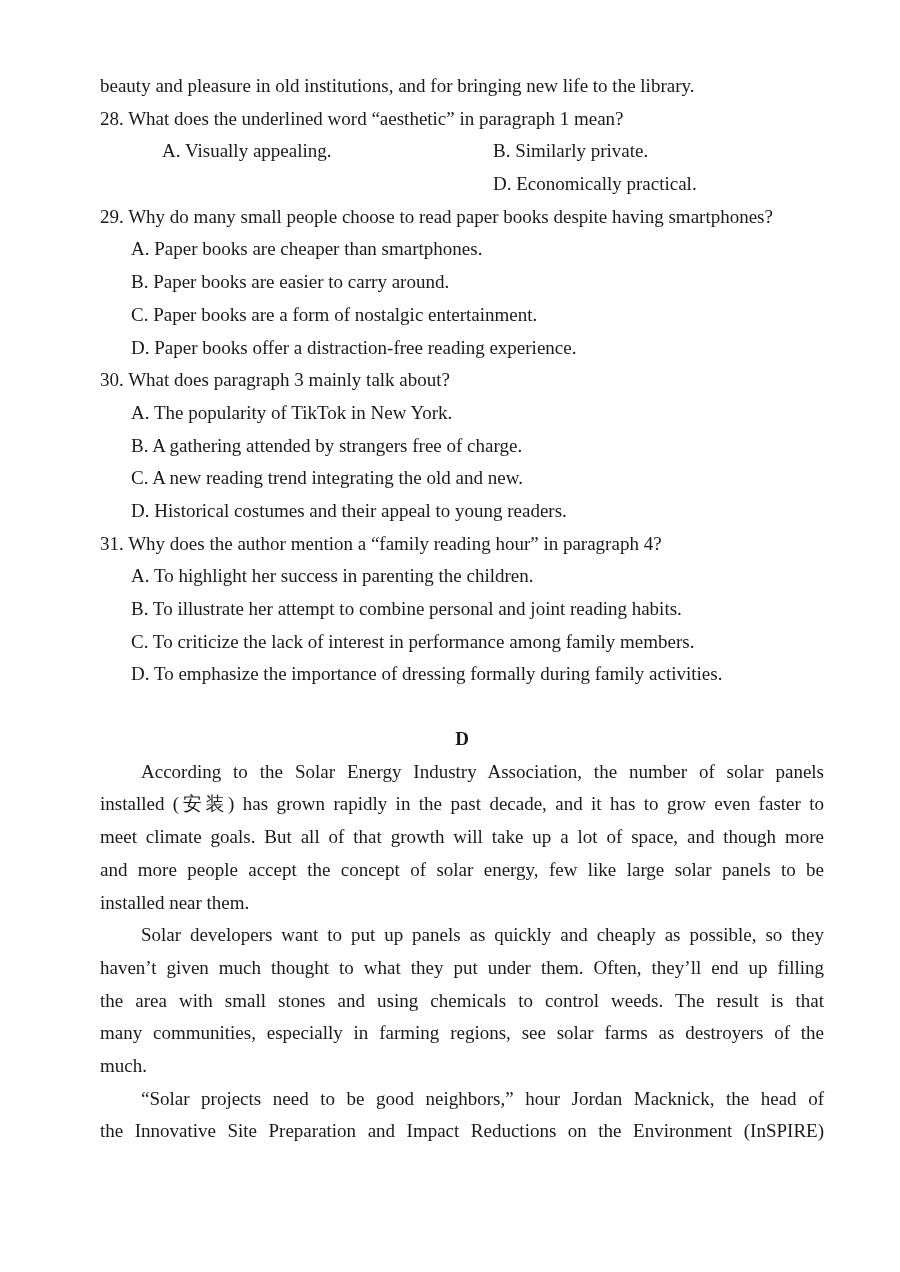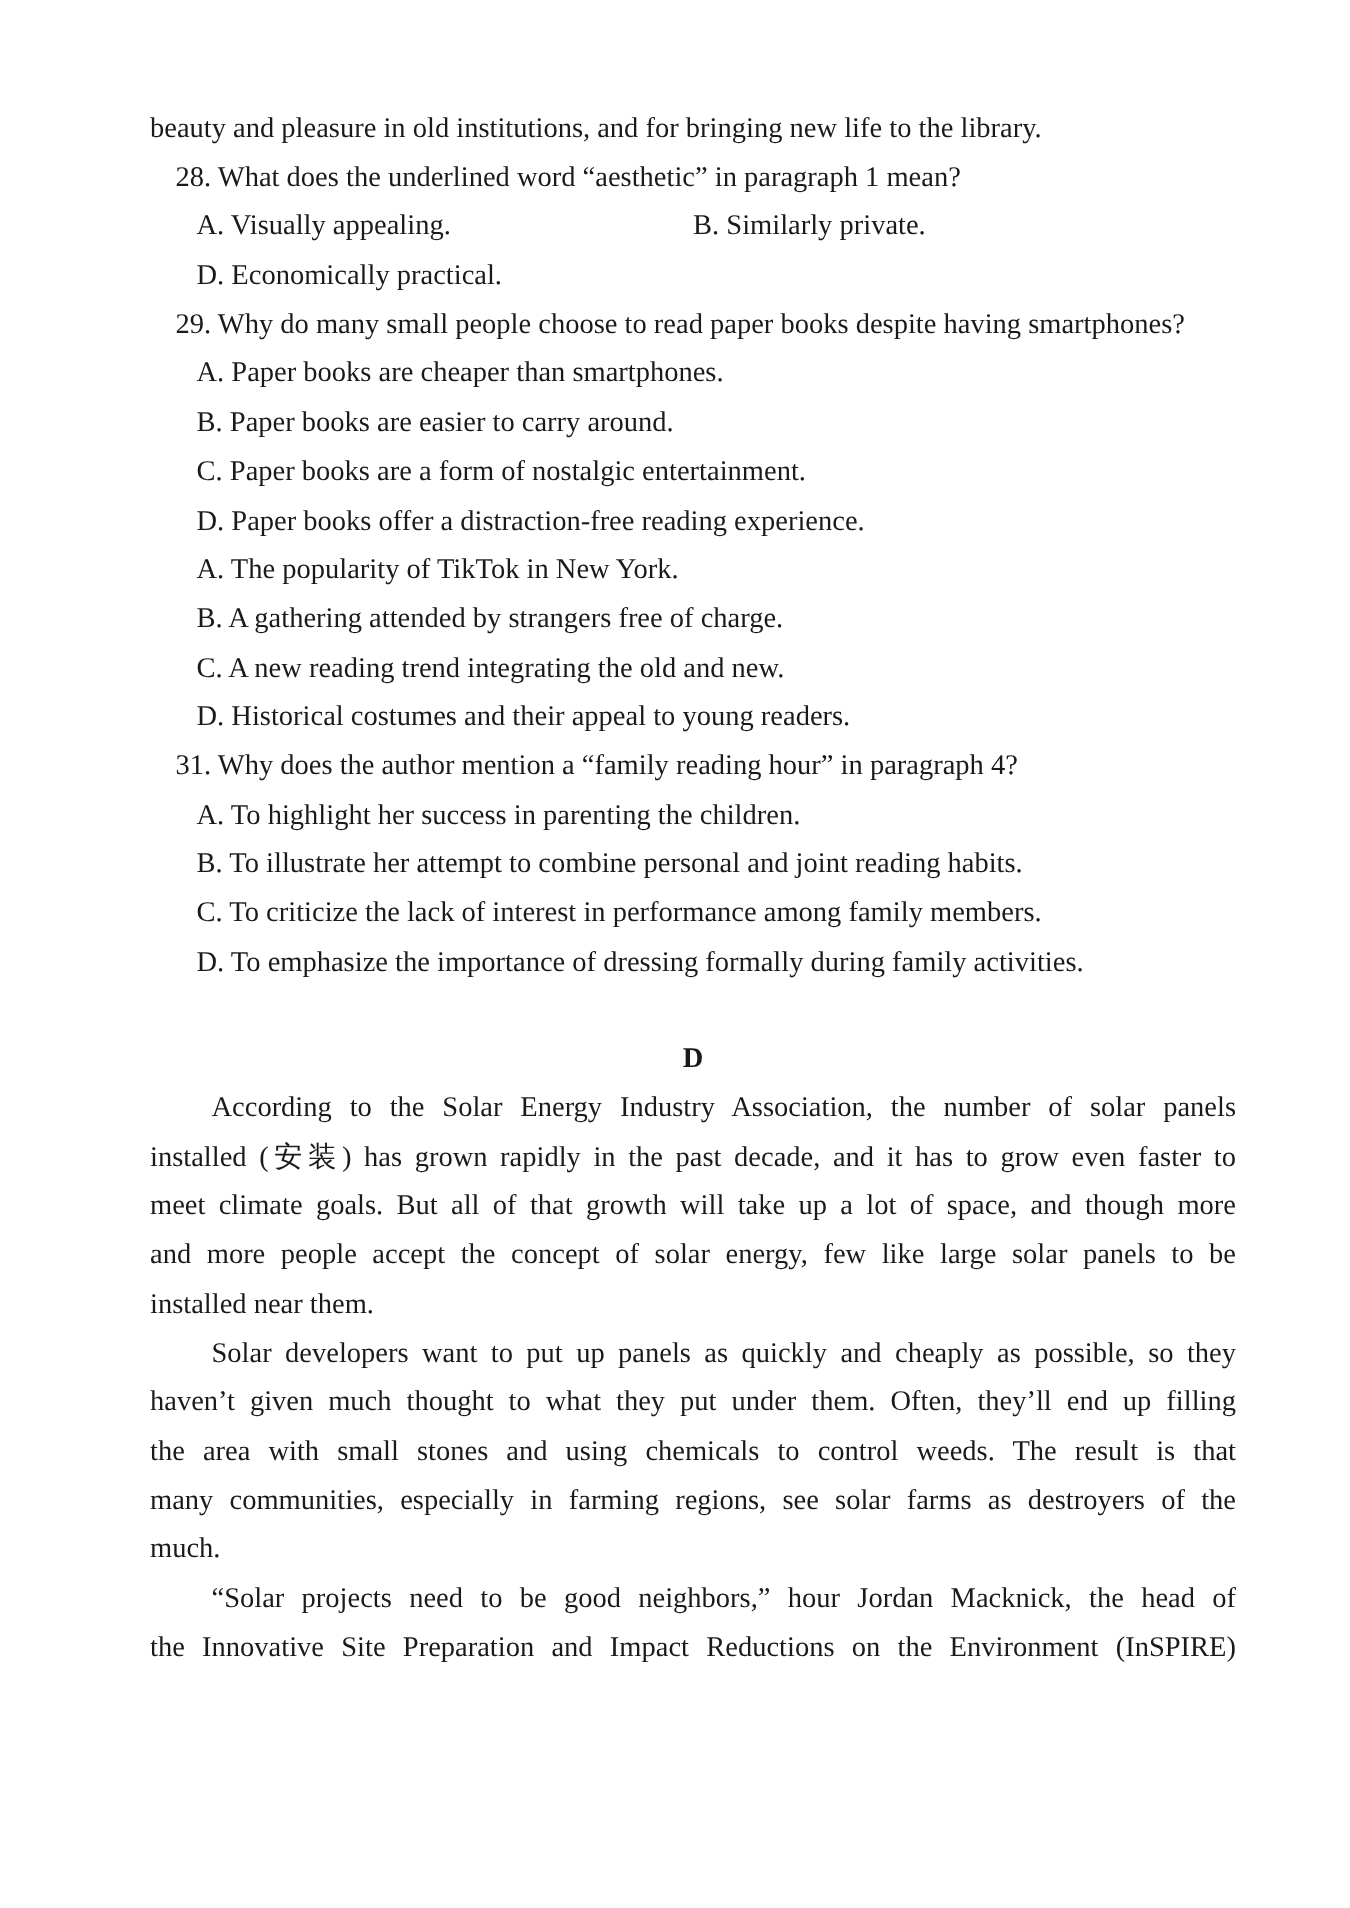--- a/index.html
+++ b/index.html
@@ -21,30 +21,31 @@
       left: 100px;
       top: 70px;
       width: 724px;
     }
     .line {
       height: 32.7px;
       line-height: 32.7px;
       white-space: nowrap;
     }
     .question {
-      margin-left: 17px;
+      margin-left: 0;
     }
     .option {
       padding-left: 31px;
     }
     .option-row {
       display: flex;
       padding-left: 31px;
       height: 32.7px;
       line-height: 32.7px;
+      justify-content: flex-end;
     }
     .option-row .col {
       width: 331px;
       white-space: nowrap;
     }
     .section-title {
       text-align: center;
       font-weight: bold;
       height: 32.7px;
       line-height: 32.7px;
@@ -117,20 +118,24 @@
       <span>C.</span>
       <span>Paper books are a form of nostalgic entertainment.</span>
     </div>
     <div class="line option">
       <span>D.</span>
       <span>Paper books offer a distraction-free reading experience.</span>
     </div>
   </div>
 
   <div>
+    <div class="line question">
+      <span>30.</span>
+      <span>What does paragraph 3 mainly talk about?</span>
+    </div>
     <div class="line option">
       <span>A.</span>
       <span>The popularity of TikTok in New York.</span>
     </div>
     <div class="line option">
       <span>B.</span>
       <span>A gathering attended by strangers free of charge.</span>
     </div>
     <div class="line option">
       <span>C.</span>

